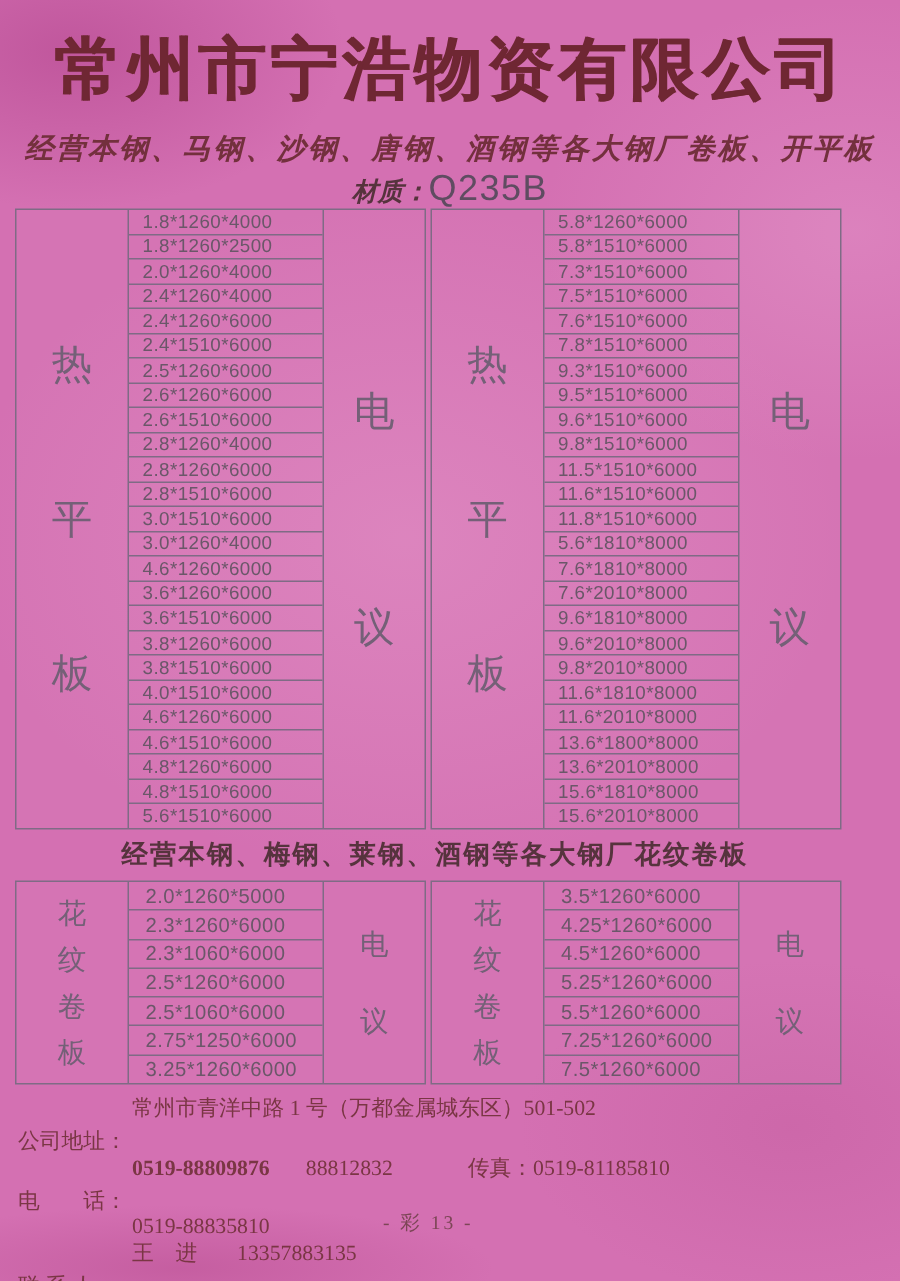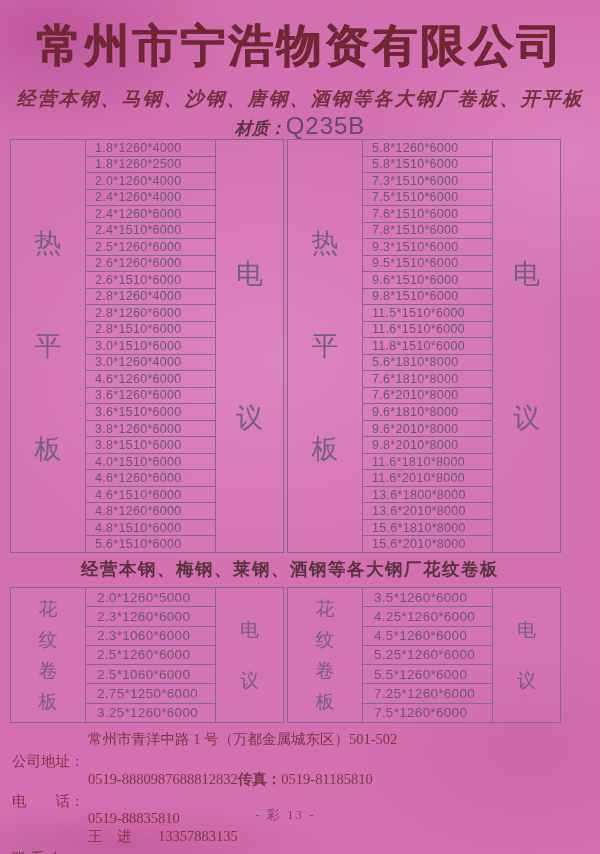--- a/index.html
+++ b/index.html
@@ -82,22 +82,22 @@
     font-size:17.5px;letter-spacing:1.5px;color:var(--head2-ink);
   }
   .footer{
     position:absolute;top:731px;left:12px;width:560px;
     font-family:"Liberation Serif", serif;color:var(--footer-ink);
     font-size:14.5px;
   }
   .f-line{display:flex;white-space:pre;margin-bottom:1px;line-height:16.5px;}
   .f-label{width:76px;margin-top:22px;}
   .f-indent{width:76px;}
-  .f-phone1{}
-  .f-faxlabel{font-weight:bold;}
+  .f-phone1{margin-right:24px;font-weight:bold;}
+  .f-faxlabel{margin-left:50px;}
   .f-cname{width:70px;}
   .pagenum{
     position:absolute;top:806px;left:10px;width:551px;text-align:center;
     font-family:"Liberation Serif", serif;font-size:13px;color:#7c4656;letter-spacing:2px;
   }
 </style>
 </head>
 <body>
 
 <div class="page">

